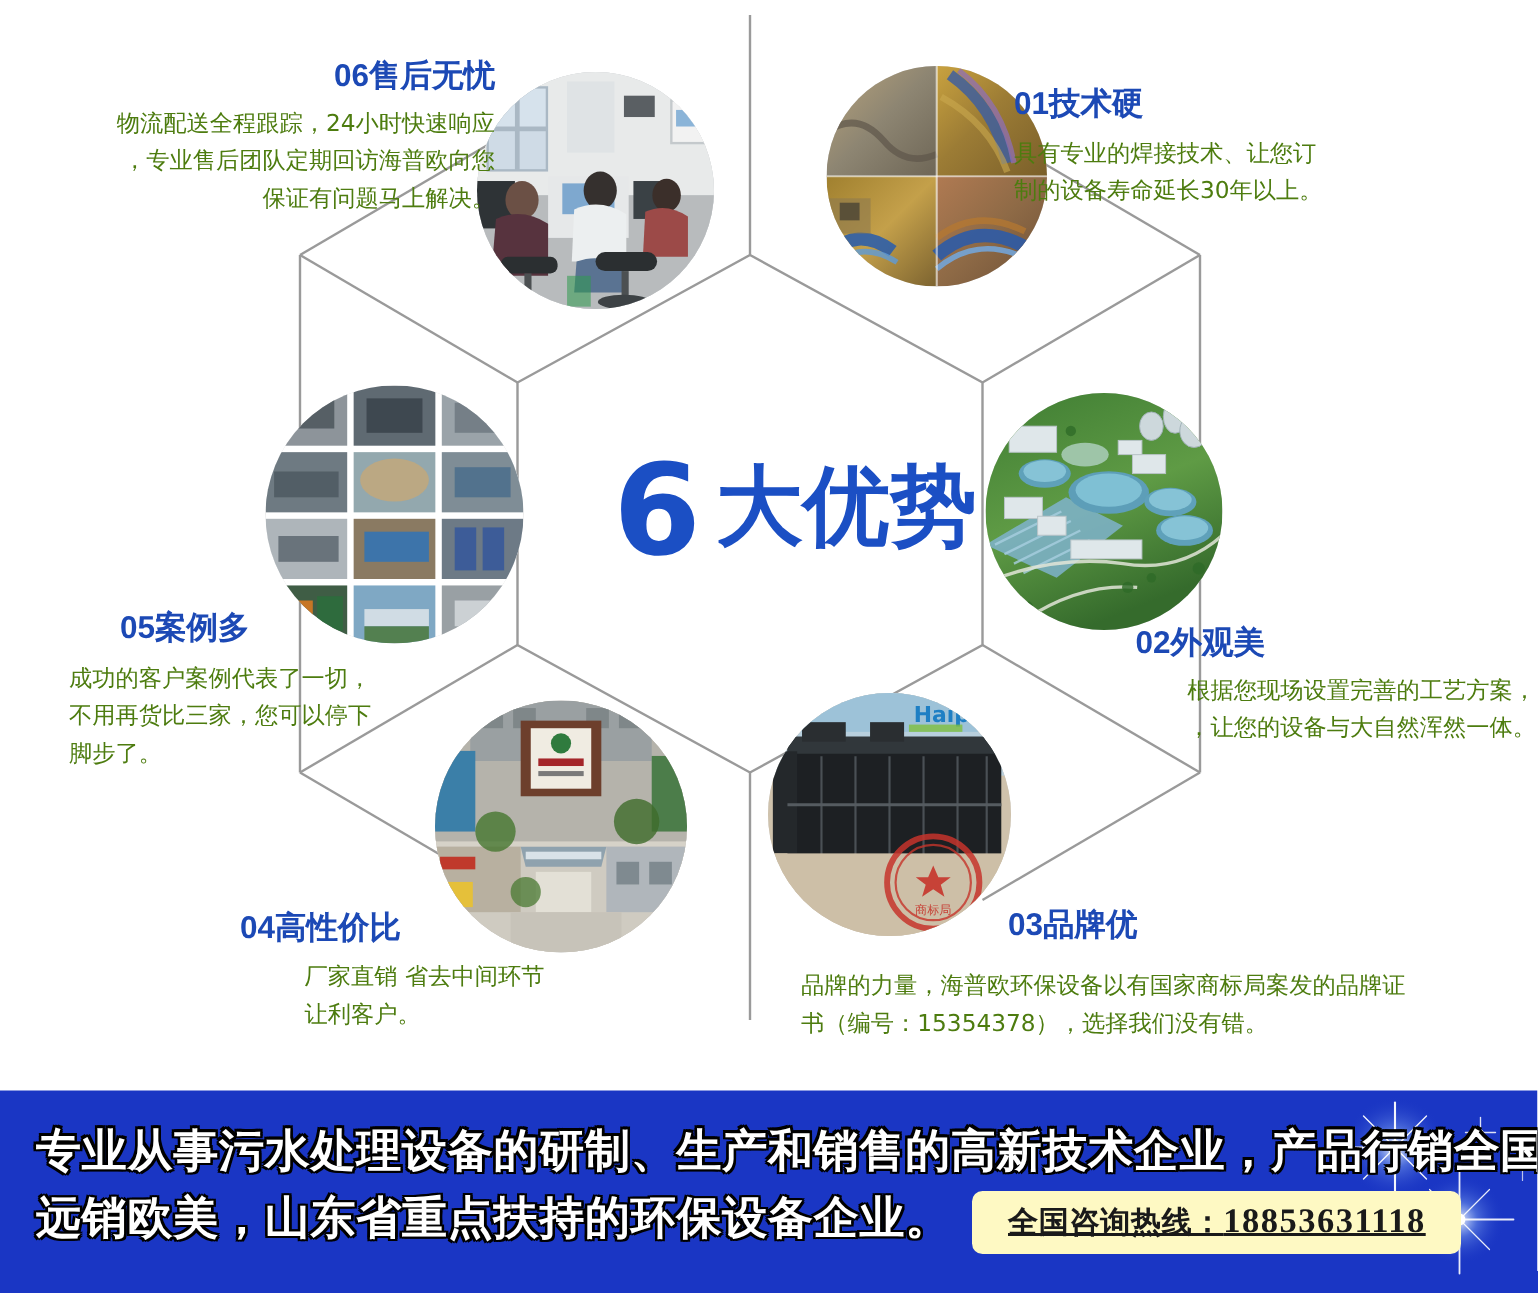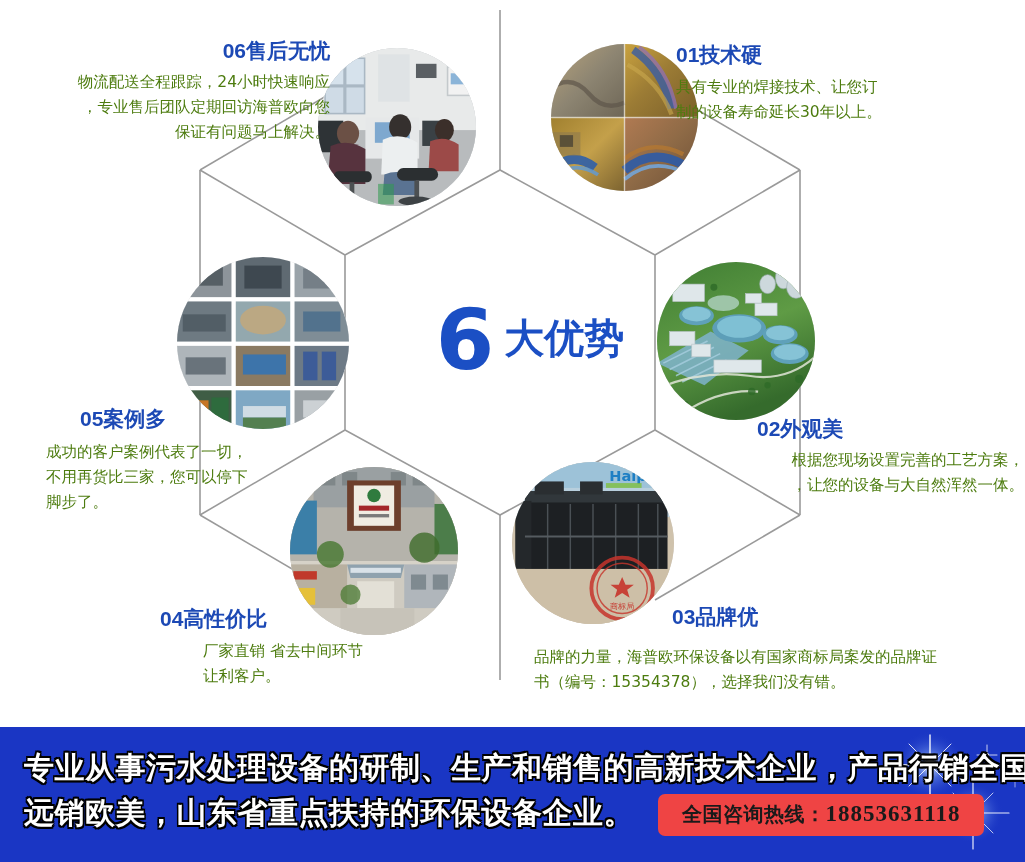--- a/index.html
+++ b/index.html
@@ -42,21 +42,21 @@
   #center-mark{
     position:absolute; left:380px; top:285px; width:300px; height:110px;
     display:flex; align-items:center; justify-content:center;
   }
   #center-num{
     color:#1b4fc4; font-weight:bold; font-size:84px; line-height:1;
     font-family:"DejaVu Sans","Liberation Sans",sans-serif;
     letter-spacing:-2px;
   }
   #center-word{
-    color:#1b4fc4; font-weight:bold; font-size:40px; line-height:1;
+    color:#1b4fc4; font-weight:bold; font-size:58px; line-height:1;
     margin-left:12px; padding-bottom:4px;
   }
 
   
   #banner{
     position:absolute; left:0; top:727px; width:1025px; height:135px;
     background:#1a36c4;
     overflow:hidden;
   }
   #banner-sparkles{ position:absolute; right:0; top:0; width:260px; height:135px; }
@@ -69,27 +69,28 @@
     letter-spacing:0.5px;
     text-shadow:
       -1.6px -1.6px 0 #000, 1.6px -1.6px 0 #000,
       -1.6px  1.6px 0 #000, 1.6px  1.6px 0 #000,
       -1.6px 0 0 #000, 1.6px 0 0 #000,
       0 -1.6px 0 #000, 0 1.6px 0 #000;
     white-space:nowrap;
   }
   #bline2wrap{ display:flex; }
   #hotline{
-    margin-left:24px; margin-top:4px;
-    background:#ef4444; border-radius:7px;
+    margin-left:14px; margin-top:4px;
+    background:#fef9c3; border-radius:7px;
     padding:7px 24px 8px 24px;
     color:#1a1a1a; font-size:20px; font-weight:bold;
     font-family:"Liberation Serif","DejaVu Serif",serif;
     white-space:nowrap;
     letter-spacing:0.5px;
+    text-decoration:underline;
   }
   #hotline .hnum{ font-size:23px; letter-spacing:1px; }
 </style>
 </head>
 <body>
 
 <div id="stage">
 
   <div id="hex-area">
     <svg id="hex-svg" viewBox="0 0 1025 720">
@@ -355,21 +356,21 @@
 
   <div class="feat right-al" style="left:10px;top:40px;width:320px;">
     <div class="ftitle">06售后无忧</div>
     <div class="fdesc" style="margin-top:8px;">
       <div>物流配送全程跟踪，24小时快速响应</div>
       <div>，专业售后团队定期回访海普欧向您</div>
       <div>保证有问题马上解决。</div>
     </div>
   </div>
 
-  <div class="feat left-al" style="left:676px;top:44px;width:330px;">
+  <div class="feat left-al" style="left:676px;top:59px;width:330px;">
     <div class="ftitle">01技术硬</div>
     <div class="fdesc" style="margin-top:9px;">
       <div>具有专业的焊接技术、让您订</div>
       <div>制的设备寿命延长30年以上。</div>
     </div>
   </div>
 
   <div class="feat left-al" style="left:757px;top:418px;width:270px;">
     <div class="ftitle">02外观美</div>
     <div class="fdesc" style="margin-top:8px;margin-left:-133px;text-align:right;width:400px;">

